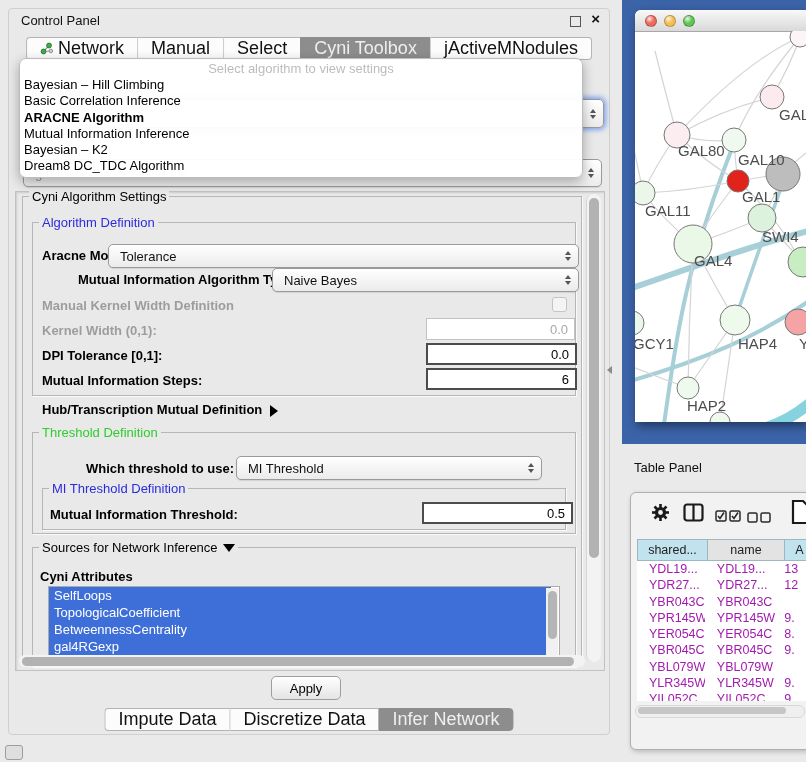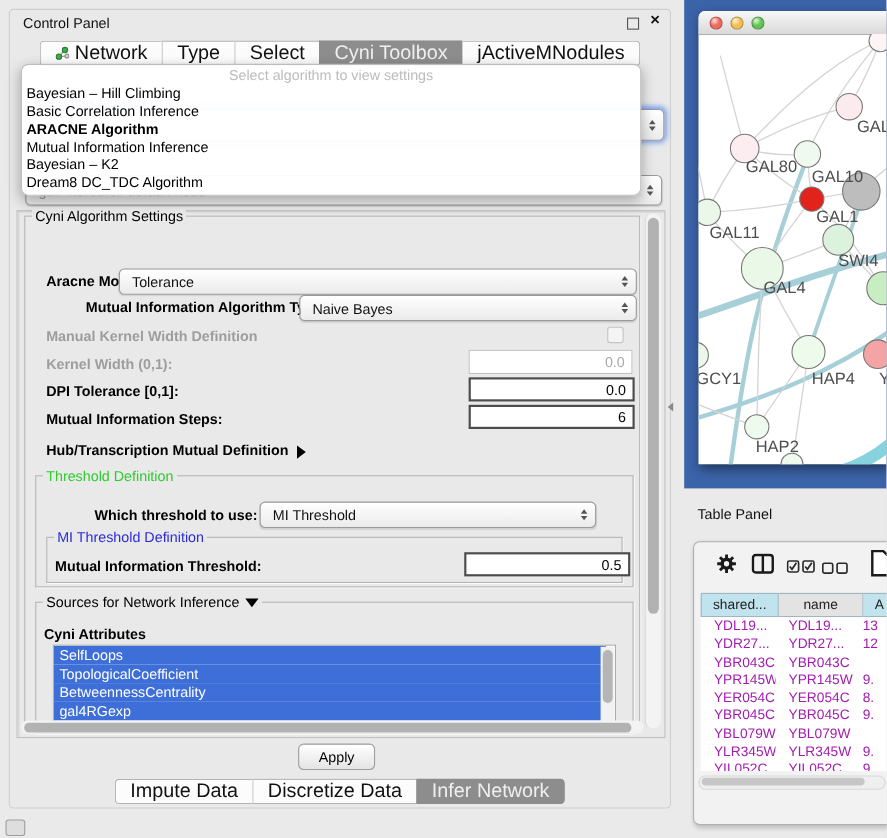--- a/index.html
+++ b/index.html
@@ -101,21 +101,21 @@
             <line x1="3.5" y1="9.5" x2="9" y2="3.5" stroke="#9a9a9a" stroke-width="1.2"></line>
             <line x1="3.5" y1="9.5" x2="10.5" y2="9" stroke="#9a9a9a" stroke-width="1.2"></line>
             <circle cx="9" cy="3.5" r="2.4" fill="#3fae49" stroke="#2c7d33"></circle>
             <circle cx="3.5" cy="9.5" r="2.4" fill="#3fae49" stroke="#2c7d33"></circle>
             <circle cx="10.8" cy="9" r="1.8" fill="#d2d2d2" stroke="#8f8f8f"></circle>
           </svg>
         </span>
         <span>Network</span>
       </div>
       <div class="tab">
-        <span>Type</span>
+        <span>Manual</span>
       </div>
       <div class="tab">
         <span>Select</span>
       </div>
       <div class="tab sel">
         <span>Cyni Toolbox</span>
       </div>
       <div class="tab">
         <span>jActiveMNodules</span>
       </div>
@@ -146,20 +146,23 @@
         <div class="popup-opt">Bayesian – K2</div>
         <div class="popup-opt">Dream8 DC_TDC Algorithm</div>
       </div>
   </div>
 
   <div class="settings">
     <div class="grp" style="left:6px;top:4px;width:558px;height:462px;">
       <span class="grp-title">Cyni Algorithm Settings</span>
     </div>
 
+    <div class="grp" style="left:16px;top:30px;width:542px;height:172px;">
+      <span class="grp-title t-blue">Algorithm Definition</span>
+    </div>
     <div class="lbl" style="left:26px;top:56px;">Aracne Mode:</div>
     <div class="combo" style="left:92px;top:52px;width:458px;">
       <span>Tolerance</span>
       <span class="stepper">
           <span class="tri-u"></span>
           <span class="tri-d"></span>
         </span>
     </div>
     <div class="lbl" style="left:26px;top:80px;padding-left:36px;">Mutual Information Algorithm Type:</div>
     <div class="combo" style="left:256px;top:76px;width:294px;">

